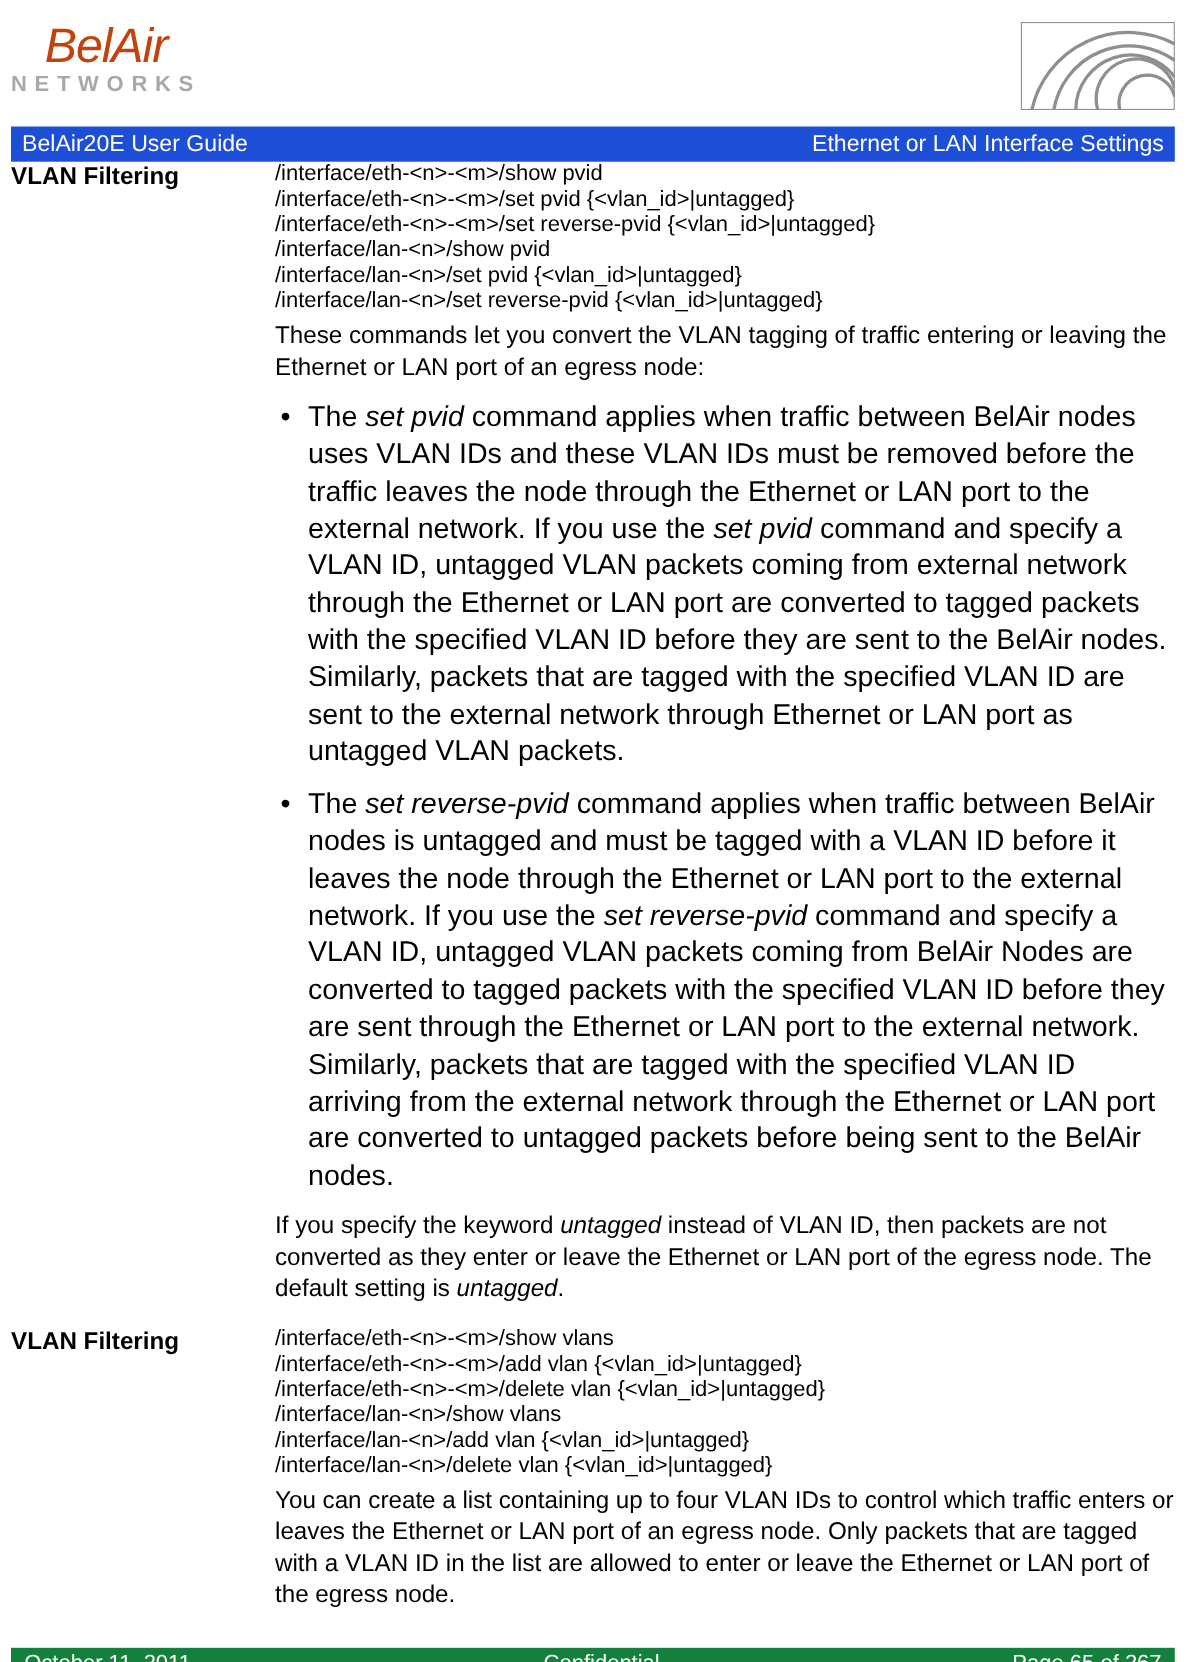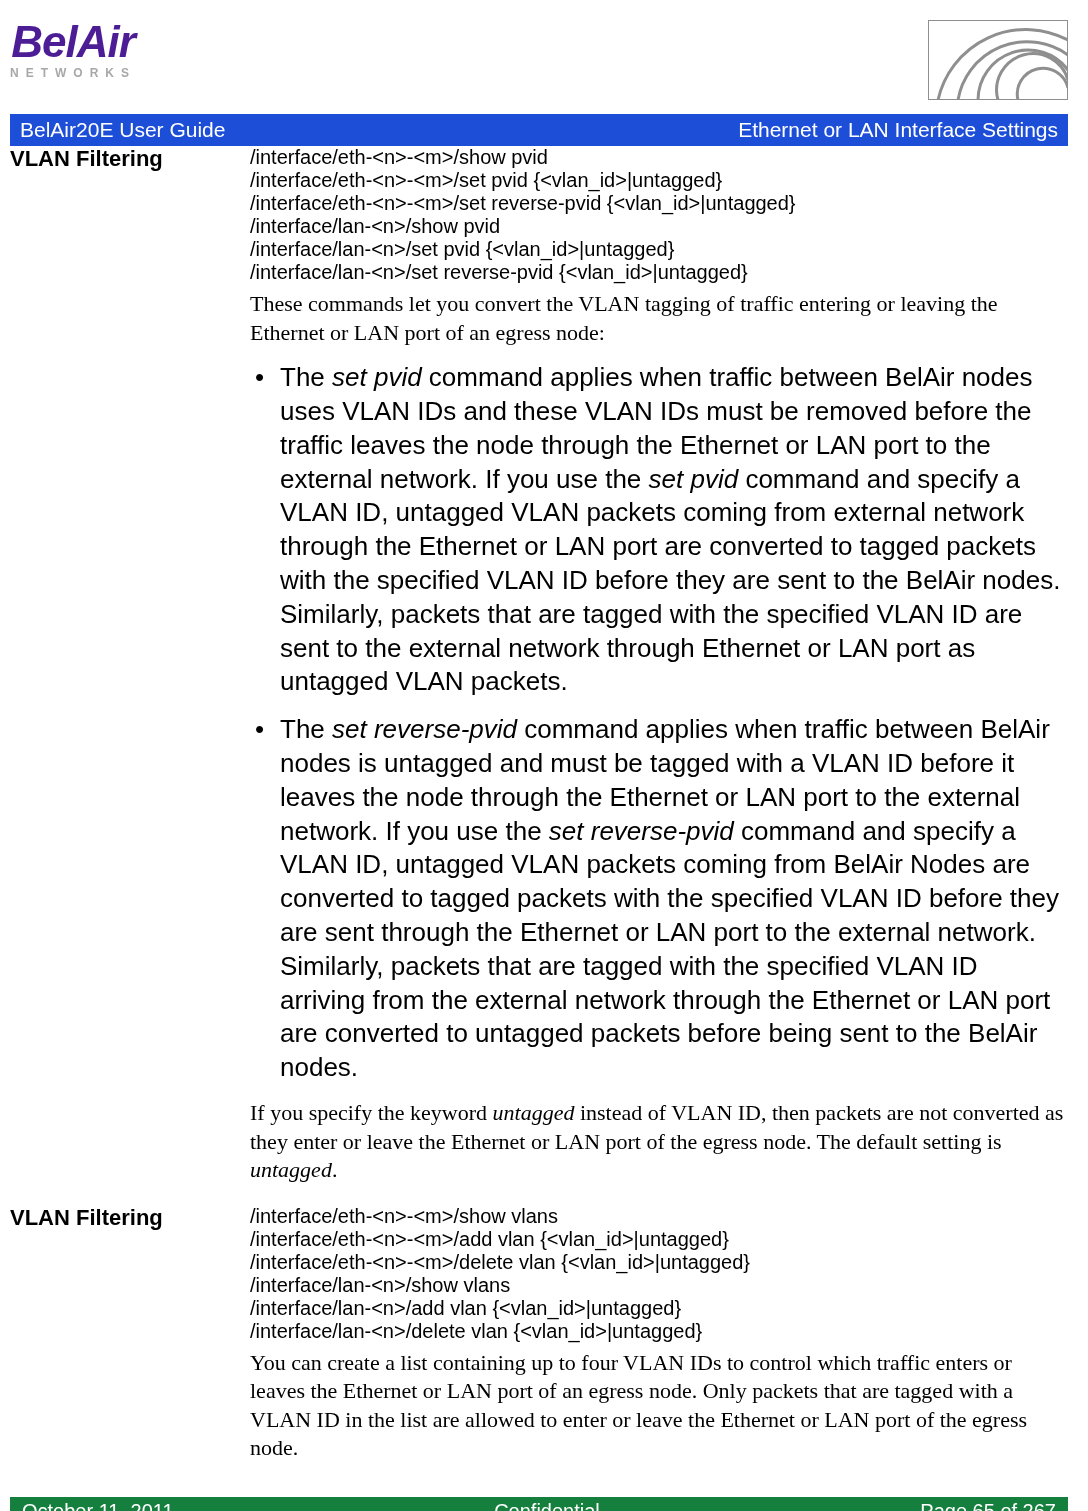--- a/index.html
+++ b/index.html
@@ -21,28 +21,28 @@
     align-items: flex-start;
     padding: 0 0 10px 0;
   }
   .logo-left {
     display: flex;
     flex-direction: column;
     align-items: center;
   }
   .logo-belair {
     font-size: 44px;
-    font-weight: bold;
-    color: #4c1d95;
+    font-weight: normal;
+    color: #c2410c;
     font-style: italic;
     letter-spacing: -1px;
     line-height: 1;
   }
   .logo-networks {
-    font-size: 12px;
+    font-size: 20px;
     color: #a8a8a8;
     letter-spacing: 7px;
     font-weight: bold;
     margin-top: 2px;
   }
   .logo-right svg {
     width: 140px;
     height: 80px;
   }
   .titlebar {
@@ -77,21 +77,20 @@
     font-family: Liberation Sans, sans-serif;
     font-size: 20px;
     white-space: pre;
     line-height: 1.15;
     margin-bottom: 6px;
   }
   .para {
     font-size: 22px;
     line-height: 1.3;
     margin: 6px 0 14px 0;
-    font-family: Liberation Serif, serif;
   }
   ul.bullets {
     list-style: none;
     padding: 0;
     margin: 0 0 12px 0;
   }
   ul.bullets li {
     position: relative;
     padding-left: 30px;
     font-size: 26px;

